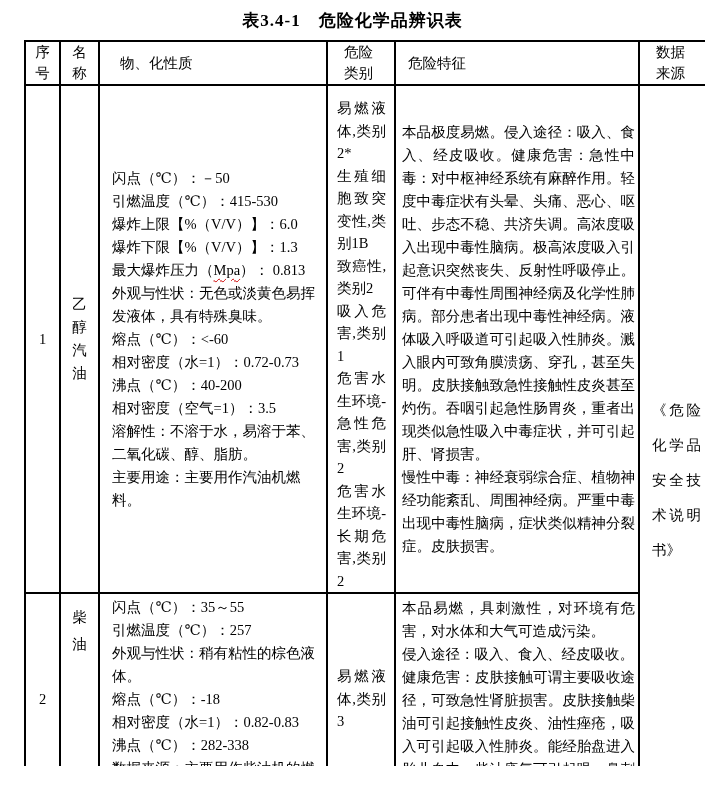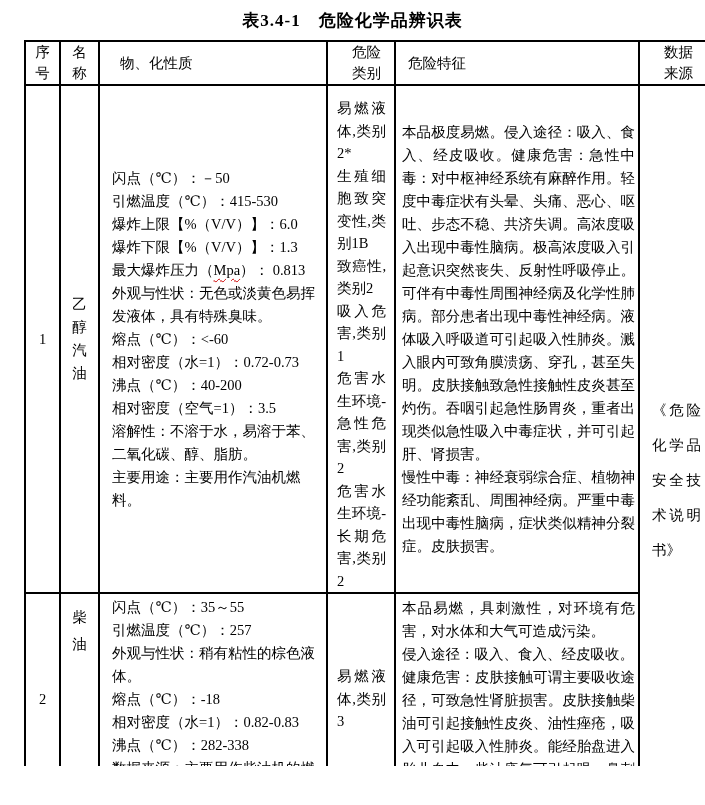--- a/index.html
+++ b/index.html
@@ -47,21 +47,21 @@
   tr.row2  { height: 210px; }
 
   
   th .stack2 {            
     width: 17px;
     margin: 0 auto;
     word-break: break-all;
     line-height: 21px;
     text-align: center;
   }
-  th.left { text-align: left; padding-left: 24px; }
+  th.left { text-align: left; padding-left: 16px; }
   th.props-h { padding-left: 20px; }
   th .wrap2 {             
     width: 32px;
     word-break: break-all;
     line-height: 21px;
     text-align: left;
   }
 
   
   td.no { text-align: center; }

